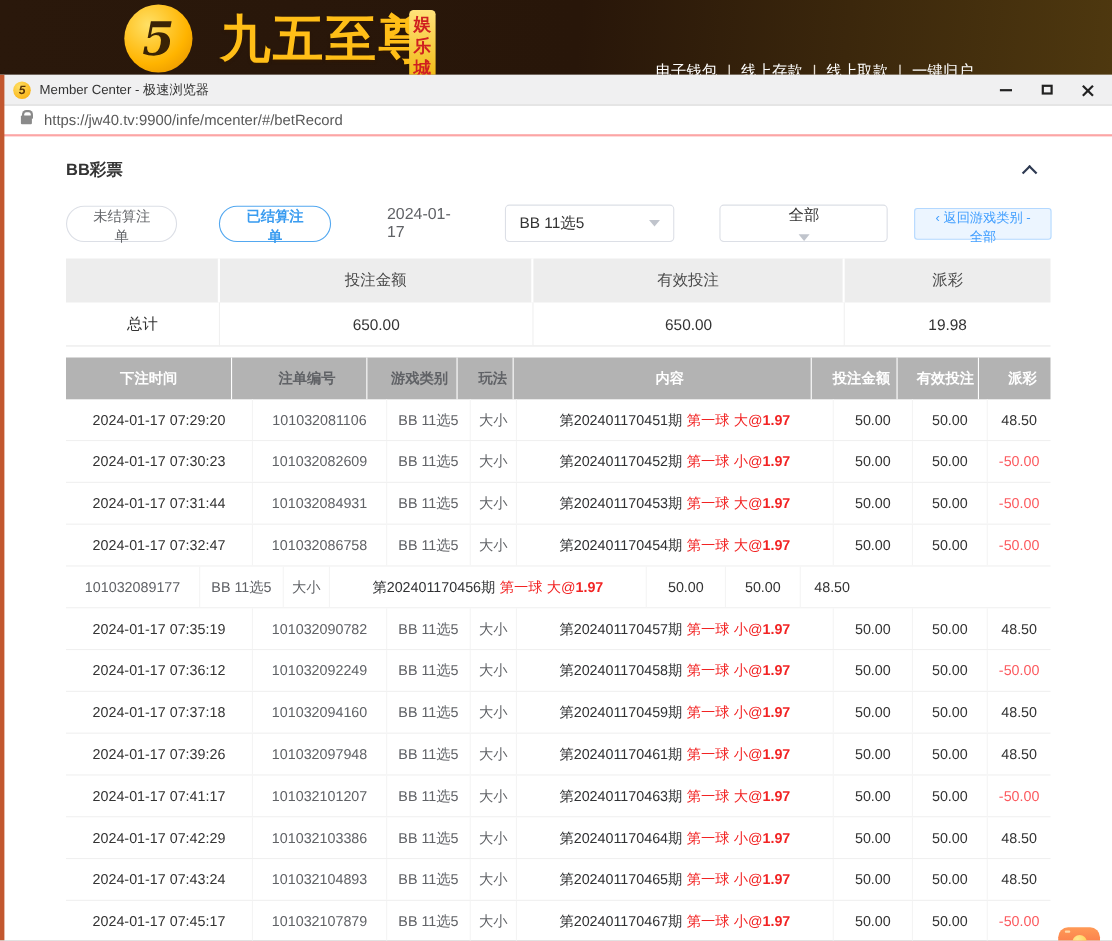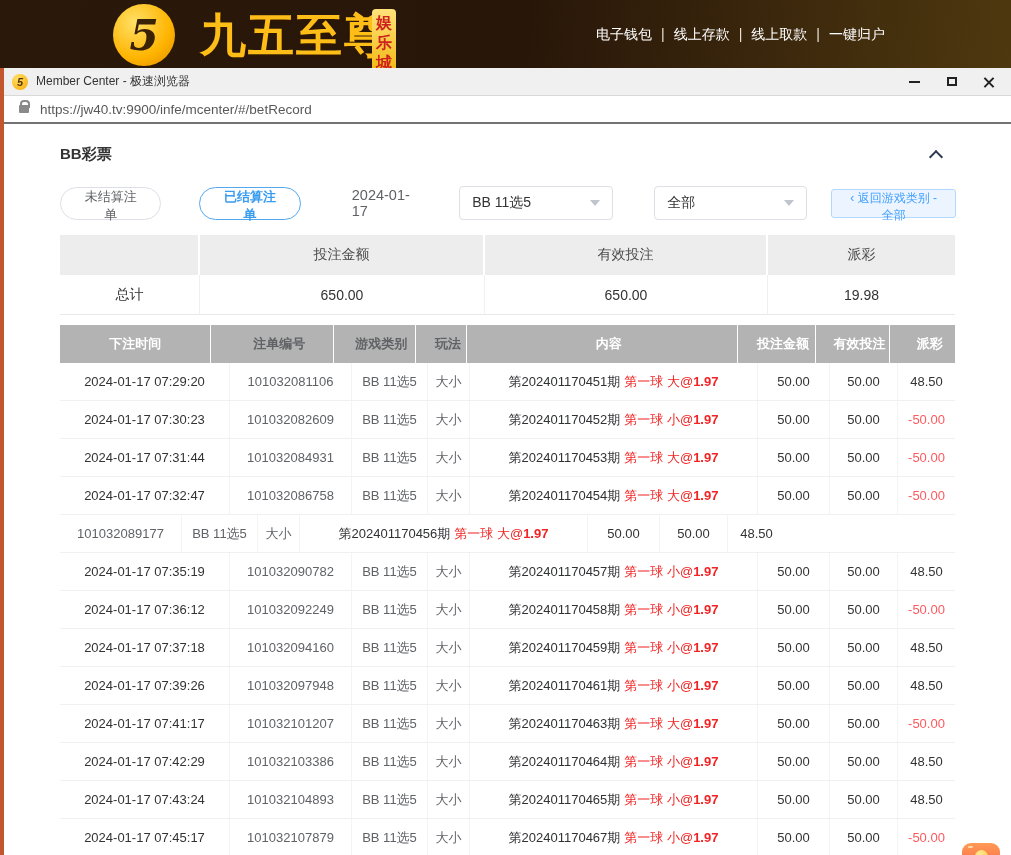--- a/index.html
+++ b/index.html
@@ -10,39 +10,39 @@
   .banner { height:68px; background:linear-gradient(95deg,#2a180b 0%,#281609 52%,#4e380f 100%); position:relative; overflow:hidden; }
   .logo-circle { position:absolute; left:113px; top:4px; width:62px; height:62px; border-radius:50%;
     background:radial-gradient(circle at 35% 30%,#ffe066,#ffb400 60%,#e08a00);
     display:flex; align-items:center; justify-content:center;
     font-family:"DejaVu Serif",serif; font-style:italic; font-weight:bold; font-size:42px; color:#3a2305; }
   .brand { position:absolute; left:200px; top:5px; font-size:46px; font-weight:bold; color:#ffbe17;
     letter-spacing:2px; text-shadow:0 2px 2px rgba(50,25,0,.65); white-space:nowrap; }
   .badge { position:absolute; left:372px; top:9px; width:24px; padding:4px 0; height:74px;
     background:linear-gradient(#ffe27a,#eeb200); border-radius:4px; color:#cf2020; font-weight:bold;
     font-size:16px; line-height:20px; text-align:center; word-break:break-all; }
-  .banner-links { position:absolute; right:121px; top:26px; color:#fff; font-size:14px; white-space:nowrap; }
+  .banner-links { position:absolute; right:121px; top:56px; color:#fff; font-size:14px; white-space:nowrap; }
   .banner-links a { color:#fff; text-decoration:none; margin:0 5px; cursor:pointer; }
   .banner-links .sep { color:#e8e0d5; margin:0 4px; }
 
   
   .titlebar { height:28px; background:#f0f0f1; border-bottom:1px solid #d9d9d9; display:flex; align-items:center; position:relative; }
   .favicon { width:16px; height:16px; margin-left:12px; border-radius:50%;
     background:radial-gradient(circle at 35% 30%,#ffe066,#f9a800); color:#5a3405;
     font-size:11px; font-weight:bold; text-align:center; line-height:16px; font-style:italic; }
   .wtitle { font-size:12px; color:#333; margin-left:8px; }
   .controls { position:absolute; right:4px; top:0; height:100%; display:flex; }
   .ctrl { width:37px; height:100%; display:flex; align-items:center; justify-content:center; cursor:pointer; }
   .ic-min { width:11px; height:2px; background:#222; }
   .ic-max { width:10px; height:9px; border:2px solid #222; }
   .ic-close { position:relative; width:12px; height:12px; }
   .ic-close:before,.ic-close:after { content:""; position:absolute; left:5px; top:0; width:2px; height:13px; background:#222; }
   .ic-close:before { transform:rotate(45deg); } .ic-close:after { transform:rotate(-45deg); }
 
-  .urlbar { height:28px; background:#fff; border-bottom:2px solid #737373; display:flex; align-items:center; }
+  .urlbar { height:28px; background:#fff; border-bottom:2px solid #fca5a5; display:flex; align-items:center; }
   .lock { width:10px; height:8px; background:#8a8a8a; border-radius:1px; position:relative; margin-left:19px; flex:none; }
   .lock:before { content:""; position:absolute; left:1px; top:-5px; width:6px; height:6px;
     border:2px solid #8a8a8a; border-bottom:none; border-radius:4px 4px 0 0; }
   .url { font-size:13.5px; color:#595959; margin-left:11px; }
 
   .left-stripe { position:absolute; left:0; top:68px; width:4px; height:787px; background:#c2572f; z-index:9; }
 
   
   .page-head { display:flex; justify-content:space-between; align-items:center; margin:21px 70px 0 60px;gap:24px; }
   .page-head h1 { font-size:15px; color:#333; font-weight:bold; }
@@ -50,21 +50,21 @@
     transform:rotate(-45deg); margin-top:4px; cursor:pointer; }
 
   
   .filters { display:flex; align-items:center; margin:22px 55px 0 60px;gap:24px; }
   .pill { height:33px; border-radius:17px; padding:0 21px; font-size:13px; background:#fff;
     border:1px solid #dcdfe6; color:#606266; cursor:pointer; font-family:inherit; }
   .pill.active { border-color:#53a8f0; color:#3a9cf0; font-weight:bold; margin-left:14px; }
   .date { margin-left:27px; color:#606266; font-size:14.5px; cursor:pointer; }
   .select { margin-left:18px; width:171px; height:34px; border:1px solid #dcdfe6; border-radius:4px;
     display:flex; align-items:center; justify-content:space-between; padding:0 12px; font-size:14px; color:#333; cursor:pointer; background:#fff; }
-  .select.second { width:170px; margin-left:17px; }
+  .select.second { width:170px; margin-left:17px;flex-direction:column; }
   .caret { width:0; height:0; border-left:5px solid transparent; border-right:5px solid transparent; border-top:6px solid #c0c4cc; }
   .back { margin-left:auto; height:29px; background:#ecf5ff; border:1px solid #b3d8ff; color:#409eff;
     font-size:12px; border-radius:3px; padding:0 11px; cursor:pointer; font-family:inherit; }
 
   
   .sum-table { margin:15px 56px 0 60px; width:895px; }
   .sum-head, .sum-row { display:flex; height:40px; }
   .sum-head > div { background:#ededed; border-right:2px solid #fff; display:flex; align-items:center; justify-content:center;
     font-size:14px; color:#4a4a4a; }
   .sum-head > div:last-child { border-right:none; }

